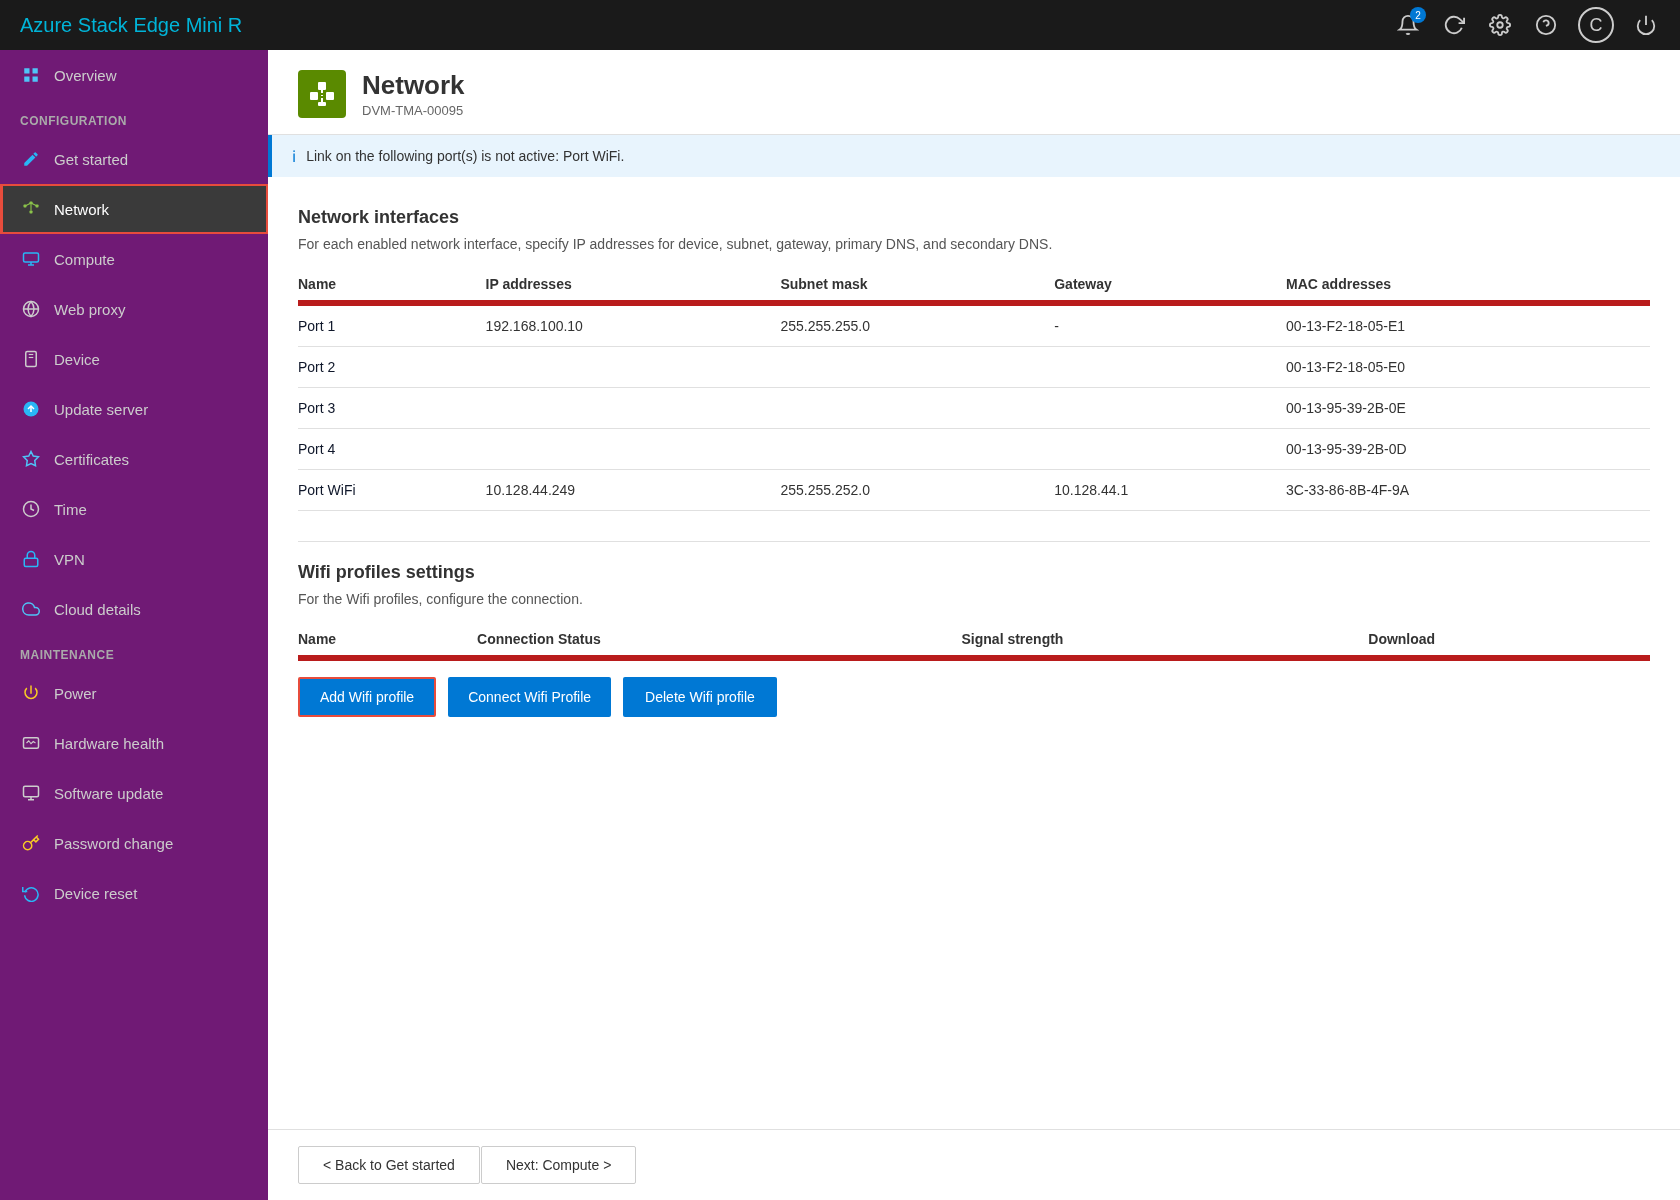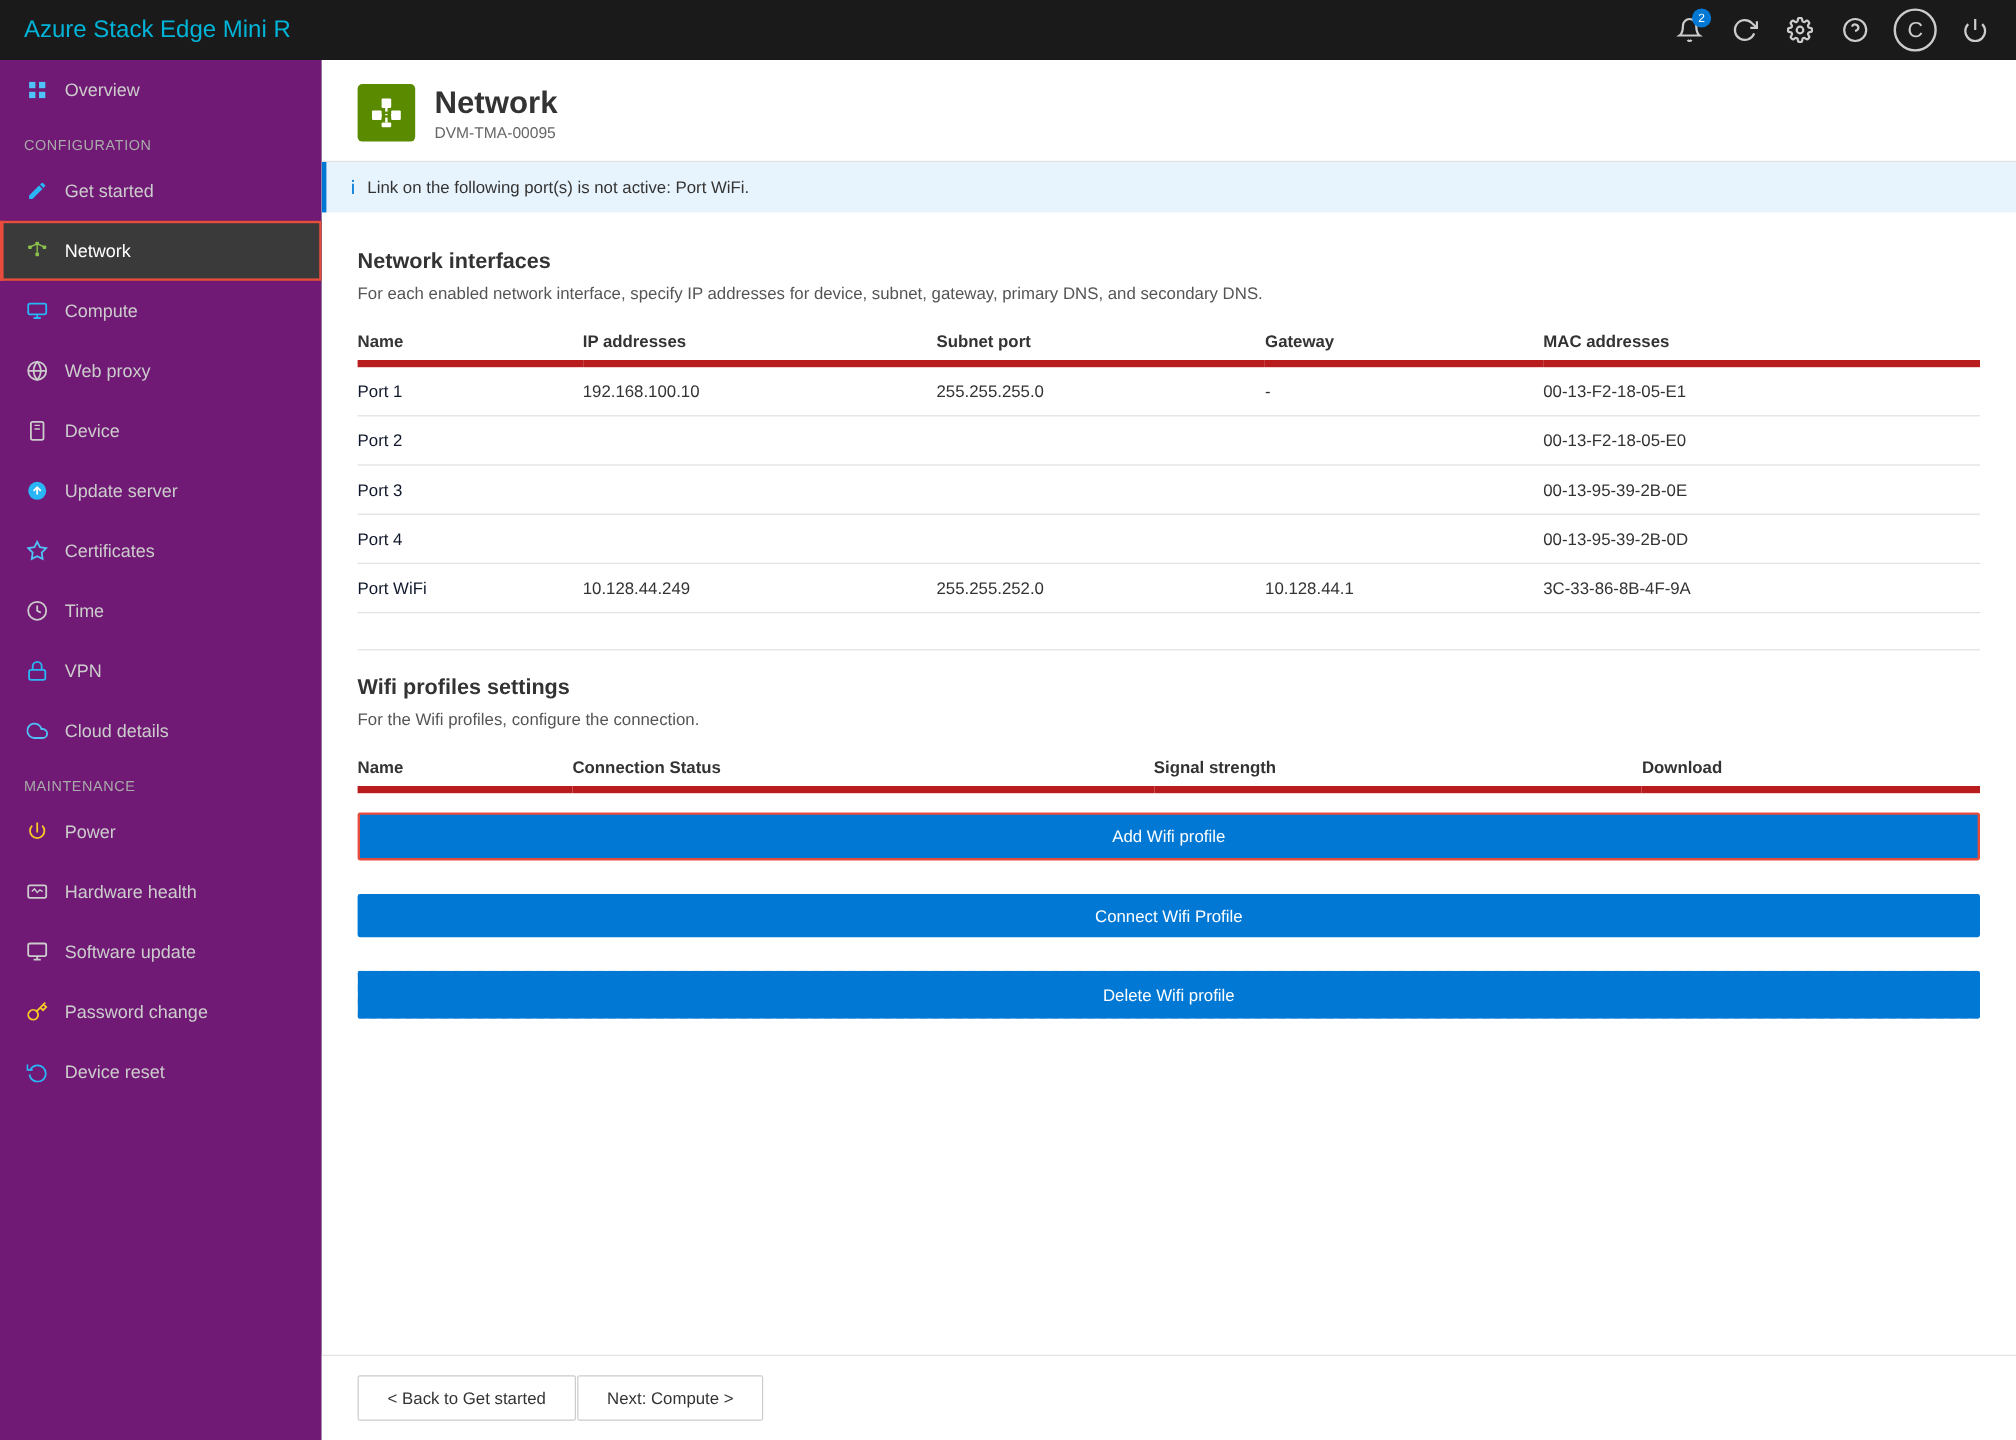--- a/index.html
+++ b/index.html
@@ -97,21 +97,21 @@
       position: absolute;
       left: 0;
       top: 0;
       bottom: 0;
       width: 3px;
       background: #e74c3c;
     }
     .sidebar-section-label {
       padding: 14px 20px 6px 20px;
       font-size: 12px;
-      font-weight: 400;
+      font-weight: 700;
       color: #aaa;
       letter-spacing: 0.5px;
       text-transform: uppercase;
     }
     .sidebar-icon {
       width: 22px;
       height: 22px;
       display: flex;
       align-items: center;
       justify-content: center;
@@ -223,23 +223,22 @@
       border-bottom: 1px solid #e0e0e0;
     }
     .data-table td.link-cell {
       color: #0f172a;
       cursor: pointer;
     }
 
     
     .wifi-buttons {
       display: flex;
-      gap: 28px;
+      gap: 12px;
       margin-top: 10px;
-      flex-direction: column;
     }
     .btn-add-wifi {
       background: #0078d4;
       color: #fff;
       border: 2px solid #e74c3c;
       padding: 10px 20px;
       font-size: 14px;
       cursor: pointer;
       border-radius: 2px;
     }
@@ -540,21 +539,21 @@
     <div class="content-body">
 
       <div class="section-title" style="margin-top: 10px;">Network interfaces</div>
       <div class="section-desc">For each enabled network interface, specify IP addresses for device, subnet, gateway, primary DNS, and secondary DNS.</div>
 
       <table class="data-table">
         <thead>
           <tr>
             <th>Name</th>
             <th>IP addresses</th>
-            <th>Subnet port</th>
+            <th>Subnet mask</th>
             <th>Gateway</th>
             <th>MAC addresses</th>
           </tr>
         </thead>
         <tbody id="network-table-body">
         <tr>
               <td class="link-cell">Port 1</td>
               <td>192.168.100.10</td>
               <td>255.255.255.0</td>
               <td>-</td>

